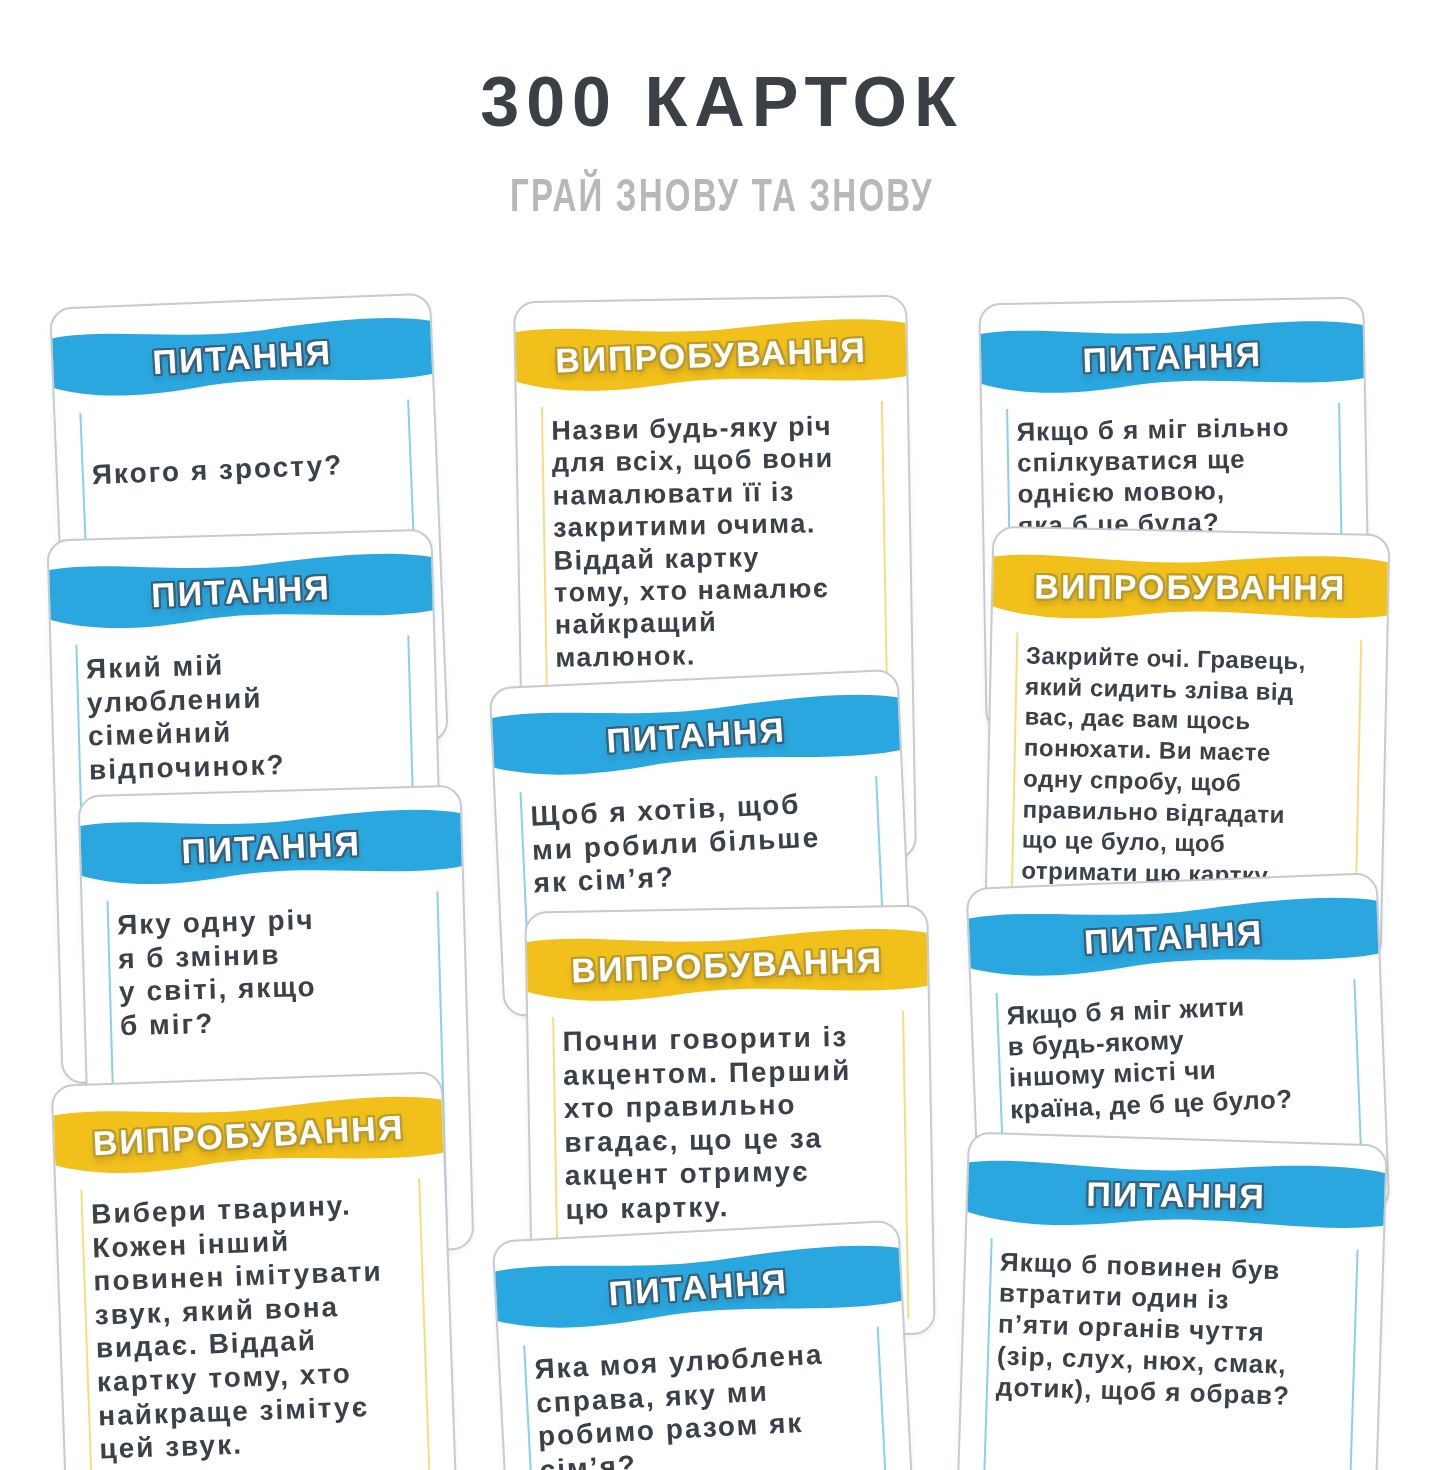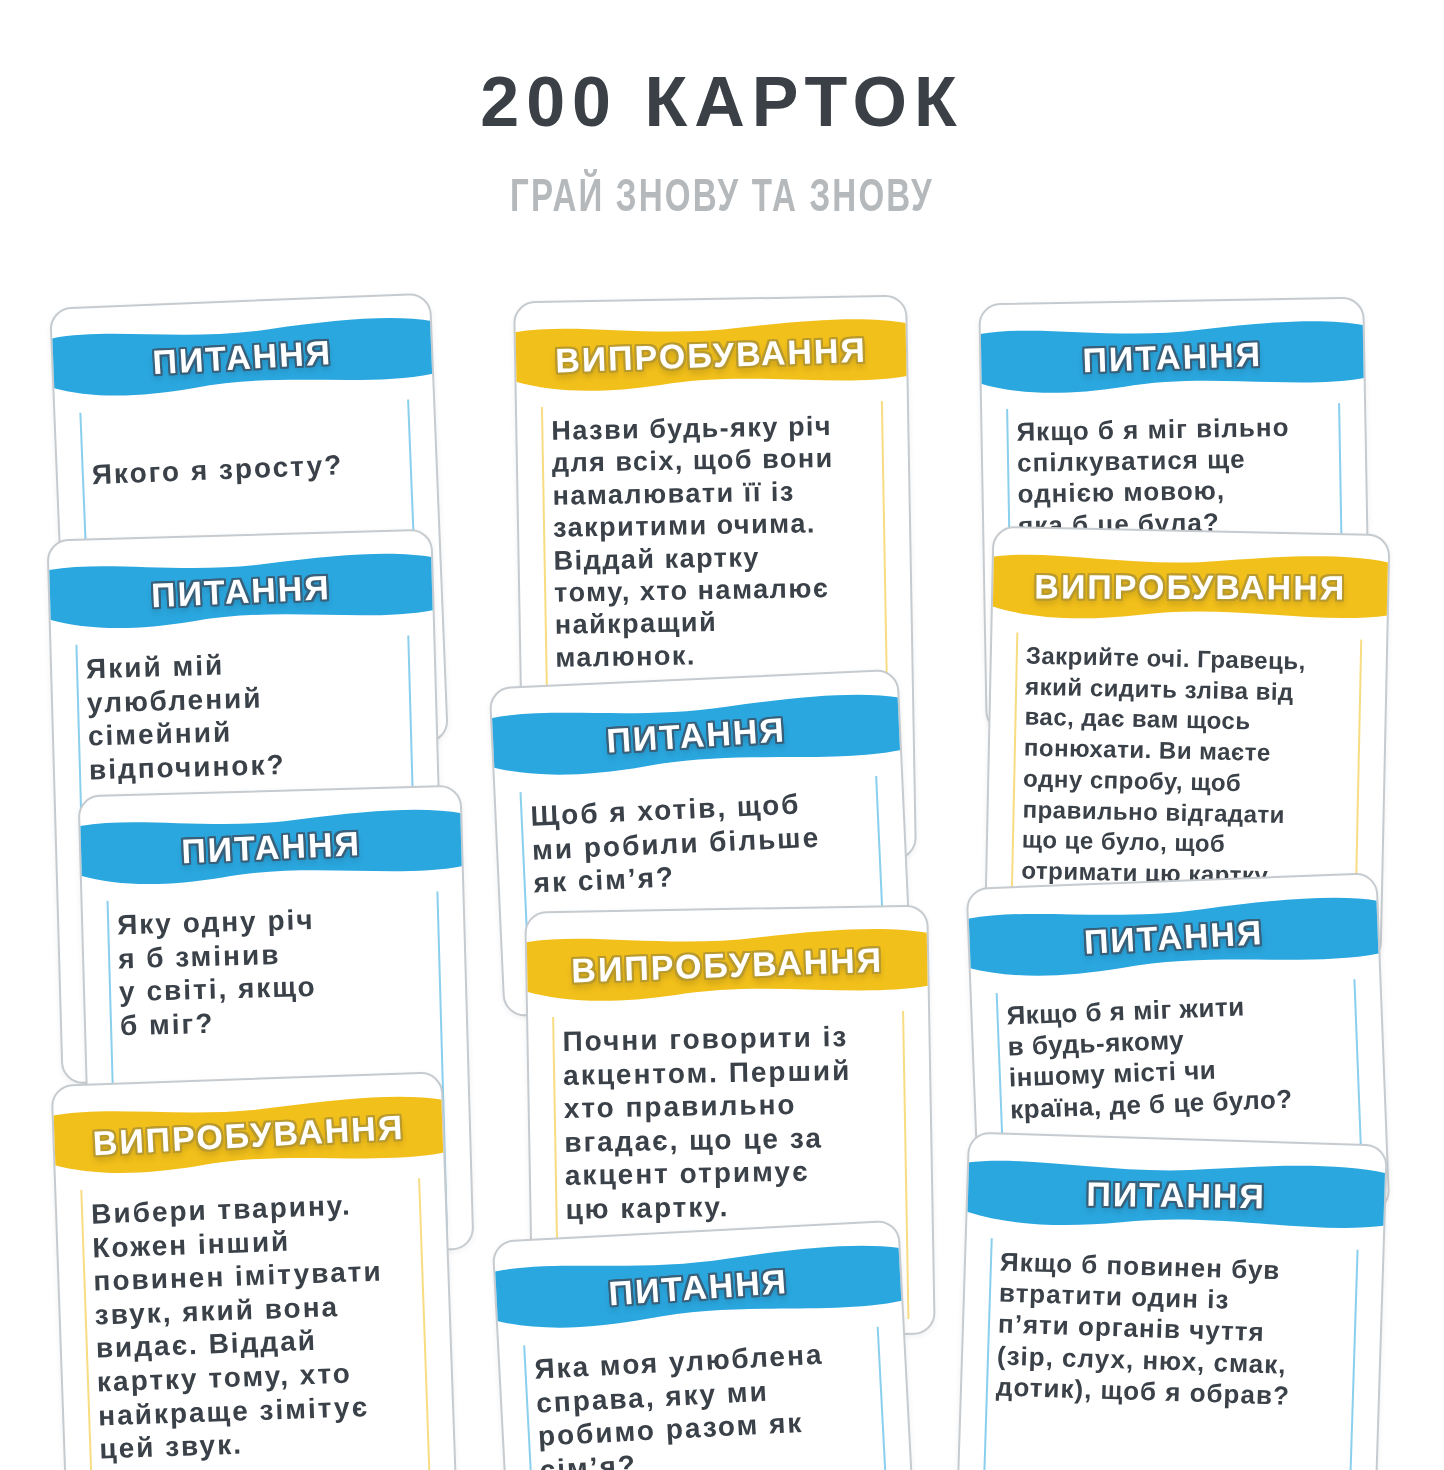--- a/index.html
+++ b/index.html
@@ -70,21 +70,21 @@
   .p33 .body{font-size:26px;letter-spacing:0.5px;}
   .p34{left:962px;top:1138px;width:420px;height:380px;transform:rotate(1.8deg); z-index:4;}
   .p34 .body{font-size:26px;letter-spacing:1px;}
 </style>
 </head>
 <body>
 
 <div class="canvas">
 
   <div class="hero">
-    <div class="title">200 КАРТОК</div>
+    <div class="title">300 КАРТОК</div>
     <div class="subtitle">ГРАЙ ЗНОВУ ТА ЗНОВУ</div>
   </div>
 
   <div class="card q p11" style="--accent: #2aa7df;">
     <div class="band">
       <svg viewBox="0 0 400 84" preserveAspectRatio="none">
           <path d="M0 18 C 60 6, 140 26, 230 16 C 300 9, 360 6, 400 16 L 400 66 C 330 80, 240 58, 150 72 C 90 80, 40 78, 0 64 Z"></path>
         </svg>
       <div class="band-label">ПИТАННЯ</div>
     </div>

